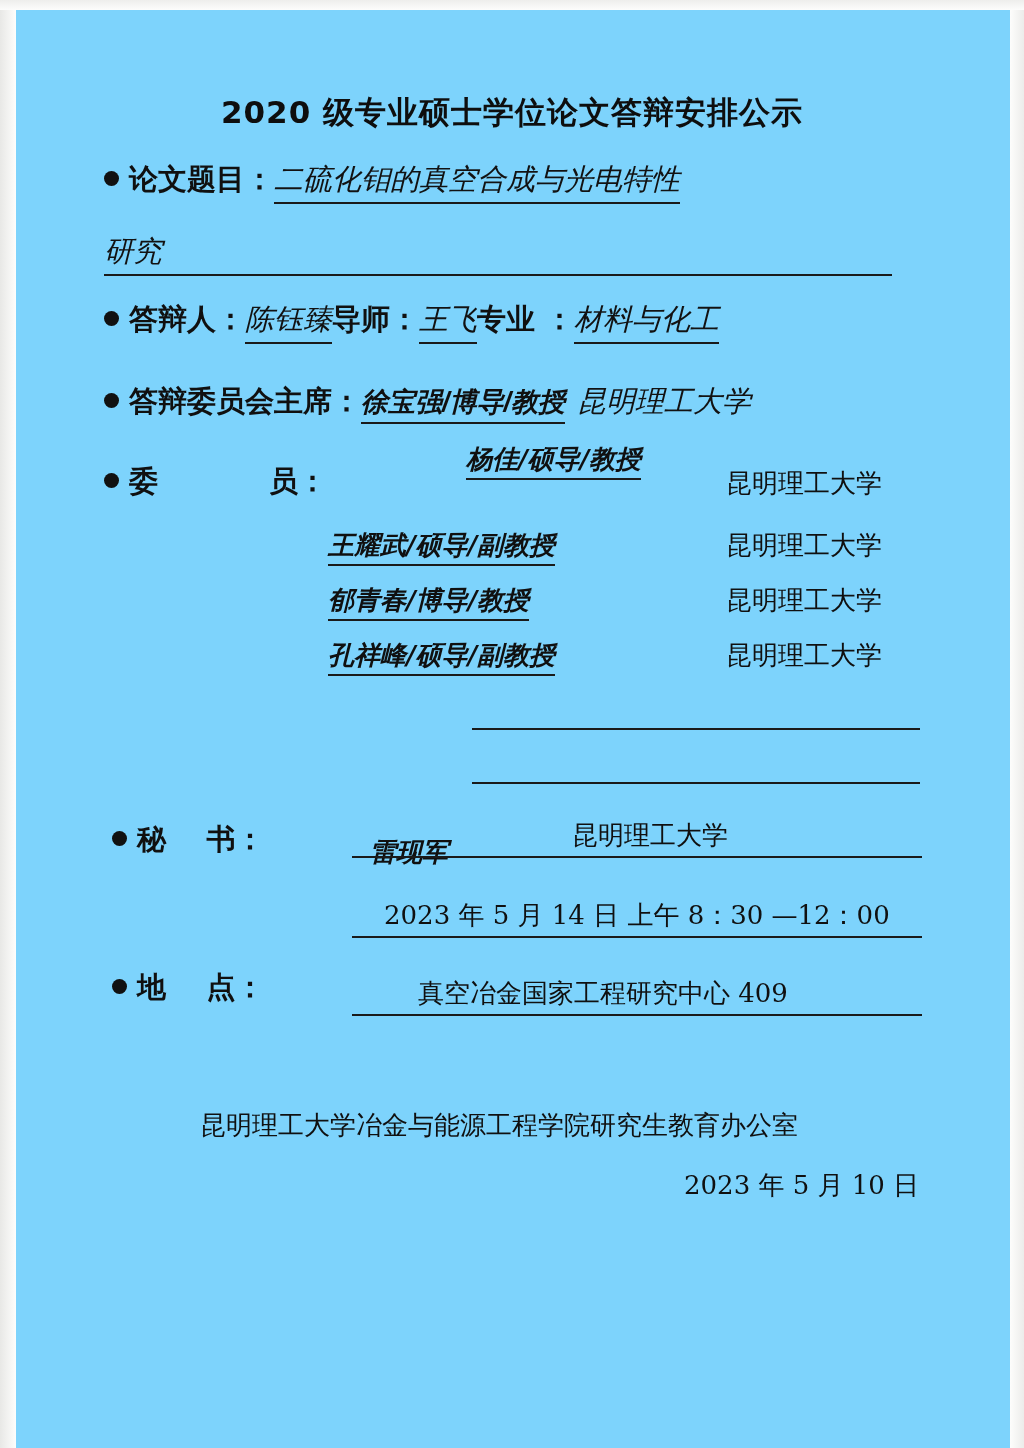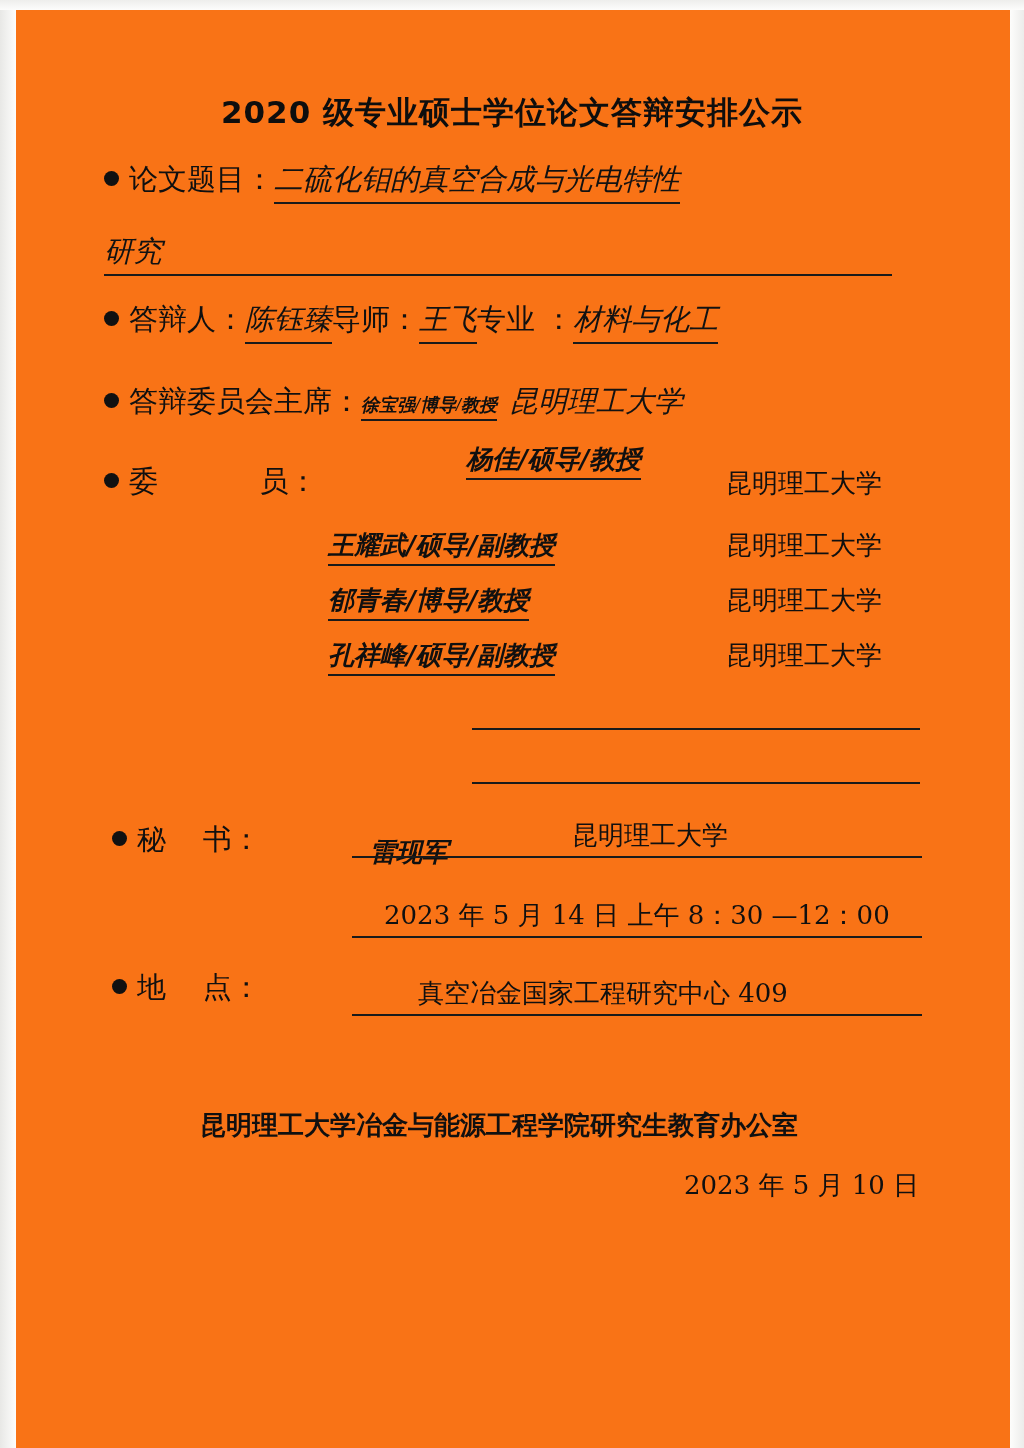--- a/index.html
+++ b/index.html
@@ -13,21 +13,21 @@
     font-family: "Liberation Serif", serif;
     color: #111111;
     position: relative;
     overflow: hidden;
   }
   .page {
     position: absolute;
     left: 0; top: 0;
     width: 1024px;
     height: 1448px;
-    background: #f97316;
+    background: #7dd3fc;
   }
   
   .edge-left {
     position: absolute; left: 0; top: 0; width: 16px; height: 1448px;
     background: linear-gradient(to right, #e8e8e6, #fdfdfc);
   }
   .edge-right {
     position: absolute; right: 0; top: 0; width: 14px; height: 1448px;
     background: linear-gradient(to left, #ececea, #fdfdfc);
   }
@@ -61,57 +61,57 @@
     border-radius: 50%;
     background: #111;
     margin-right: 10px;
     flex: 0 0 auto;
     position: relative;
     top: -3px;
   }
 
   .lbl {
     font-family: "DejaVu Sans", sans-serif;
-    font-weight: normal;
+    font-weight: bold;
     font-size: 29px;
     color: #101010;
     white-space: pre;
   }
 
   .val-serif {
     font-family: "DejaVu Serif", serif;
     font-size: 29px;
     color: #121212;
     white-space: pre;
     font-style: italic;
   }
 
   .val-hand {
-    font-family: Liberation Serif, serif;
+    font-family: Liberation Sans, sans-serif;
     font-style: italic;
     font-weight: bold;
-    font-size: 18px;
+    font-size: 27px;
     color: #101010;
     white-space: pre;
   }
 
   .ul {
     border-bottom: 2px solid #1a1a1a;
     padding-bottom: 2px;
   }
 
   .ul-line {
     position: absolute;
     border-bottom: 2px solid #1a1a1a;
   }
 
   .org-line {
     position: absolute;
     font-family: "DejaVu Sans", sans-serif;
-    font-weight: bold;
+    font-weight: normal;
     font-size: 26px;
     color: #101010;
     white-space: pre;
   }
 
   .date-line {
     position: absolute;
     font-family: "DejaVu Serif", serif;
     font-size: 26px;
     color: #101010;

